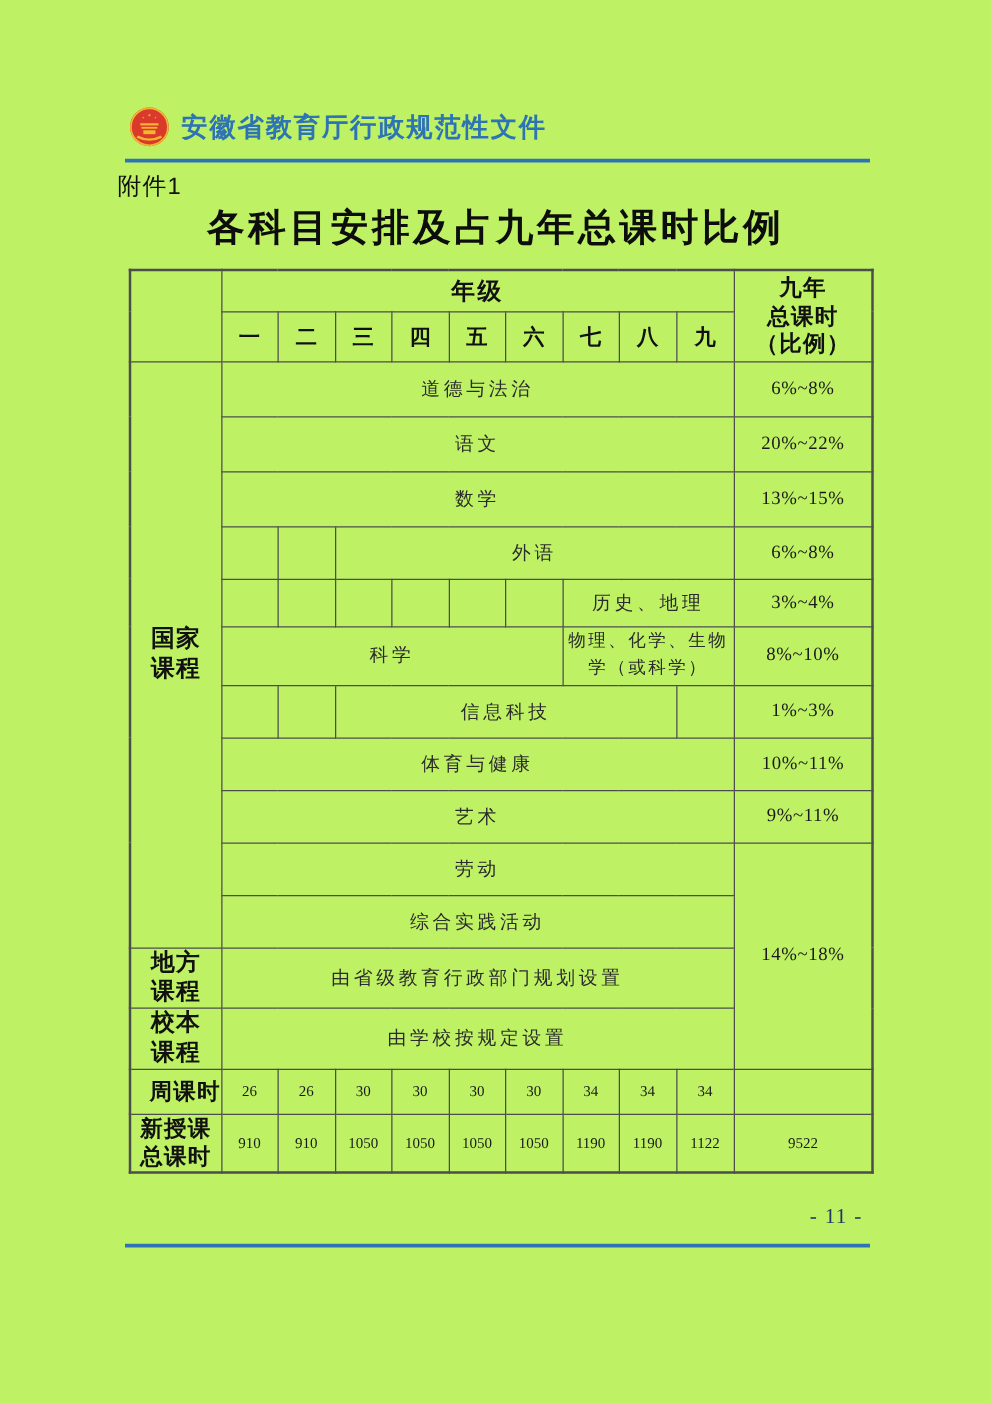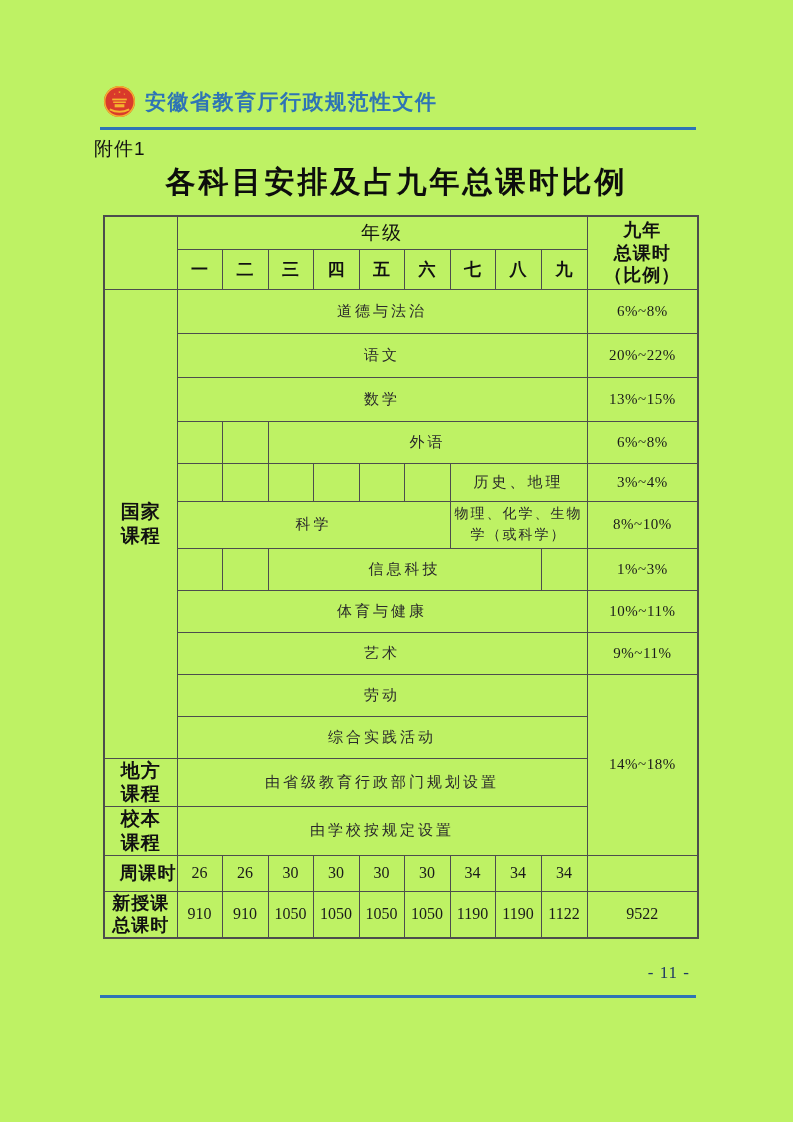--- a/index.html
+++ b/index.html
@@ -19,32 +19,32 @@
   .attachment{position:absolute;left:94px;top:136px;font-size:19px;color:#111;
               font-family:"Liberation Sans","DejaVu Sans",sans-serif;letter-spacing:1px;}
   .doc-title{position:absolute;left:0;top:162px;width:793px;text-align:center;
              font-weight:700;font-size:30px;letter-spacing:3px;color:#0d0d0d;}
 
   
   table.ctable{position:absolute;left:103px;top:215px;width:594px;border-collapse:collapse;
                table-layout:fixed;border:2px solid #4d4d4d;}
   .ctable td{border:1px solid #4d4d4d;text-align:center;vertical-align:middle;
              padding:0;overflow:hidden;}
-  td.head{font-family:"Liberation Sans","DejaVu Sans",sans-serif;font-weight:400;
+  td.head{font-family:"Liberation Sans","DejaVu Sans",sans-serif;font-weight:700;
           font-size:19px;letter-spacing:2px;color:#111;}
   td.grade{font-family:"Liberation Sans","DejaVu Sans",sans-serif;font-weight:700;
            font-size:17px;color:#111;}
   td.total-head{font-family:"Liberation Sans","DejaVu Sans",sans-serif;font-weight:700;
                 font-size:18px;line-height:1.25;color:#111;letter-spacing:1px;}
   td.rowlabel{font-family:"Liberation Sans","DejaVu Sans",sans-serif;font-weight:700;
               font-size:19px;line-height:1.25;color:#111;letter-spacing:1px;}
   td.subject{font-size:15px;letter-spacing:3px;color:#2b2b2b;}
   td.subject-small{font-size:14px;letter-spacing:2px;line-height:1.45;color:#2b2b2b;padding:2px 4px;margin-top:25px;}
   td.ratio{font-size:15px;color:#1a1a1a;letter-spacing:0.5px;}
-  td.num{font-size:16px;color:#1a1a1a;margin-top:16px;}
+  td.num{font-size:12px;color:#1a1a1a;margin-top:16px;}
 
   .note{position:absolute;left:145px;top:934px;font-size:20px;letter-spacing:2px;color:#1a1a1a;}
   .page-number{position:absolute;right:103px;top:963px;font-size:17px;color:#1f3864;letter-spacing:1px;}
   .publisher{position:absolute;right:120px;top:1003px;font-family:"Liberation Sans","DejaVu Sans",sans-serif;
              font-weight:700;font-size:21px;color:#2e74b5;letter-spacing:2px;}
 </style>
 </head>
 <body>
 
 <div class="page">

